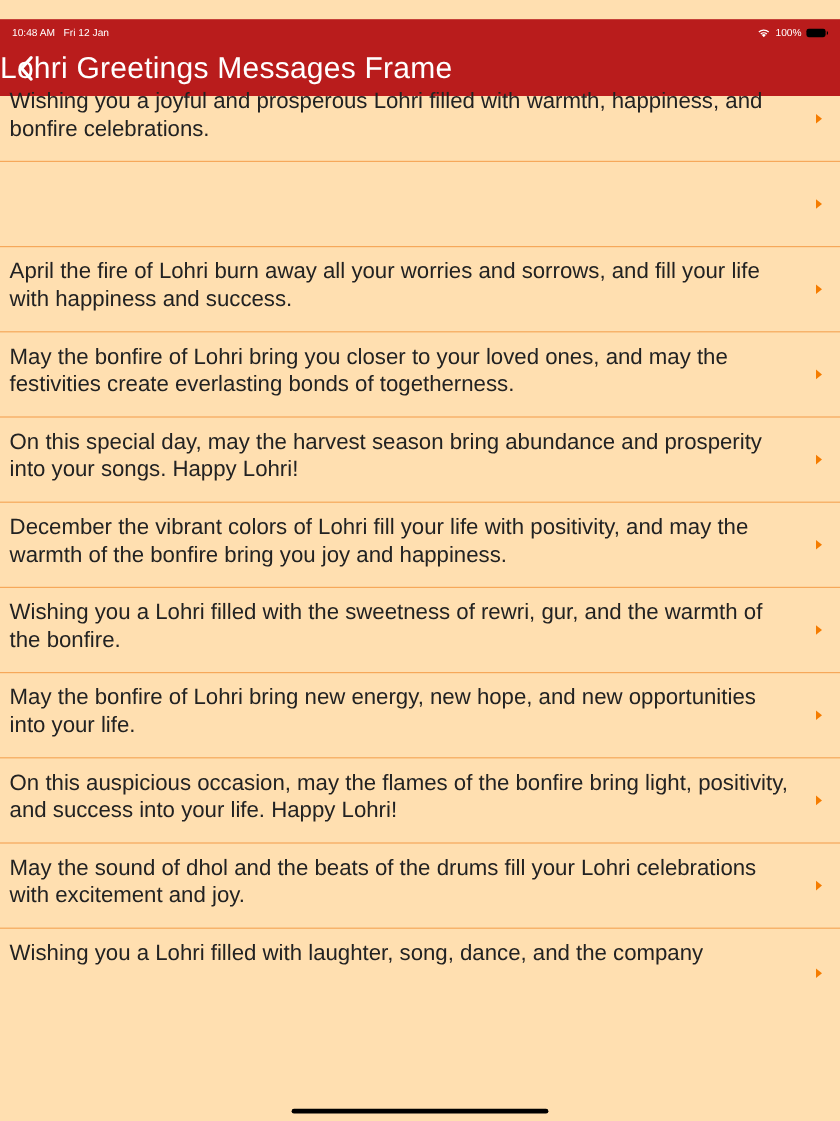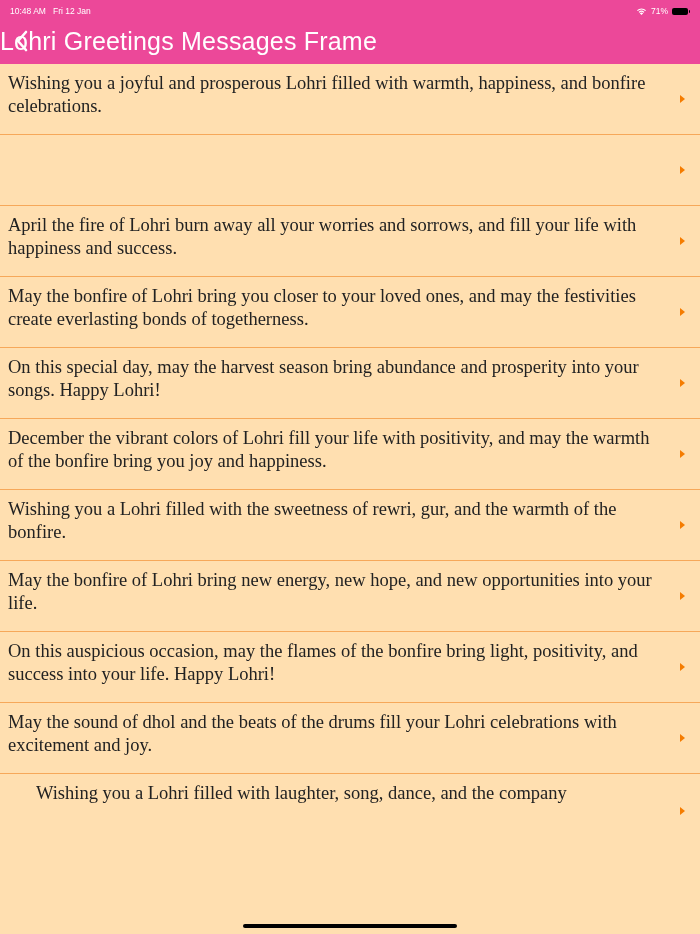--- a/index.html
+++ b/index.html
@@ -1,46 +1,46 @@
 <!DOCTYPE html>
 <html><head>
 <meta charset="utf-8">
 <style>
   html, body { margin:0; padding:0; }
   body { width:700px; height:934px; overflow:hidden; background:#FFDFB0; font-family:"Liberation Sans", sans-serif; position:relative; }
-  .header { position:absolute; left:0; top:0; width:700px; height:64px; background:#ec4899; }
+  .header { position:absolute; left:0; top:16px; width:700px; height:64px; background:#b91c1c; }
   .status { position:absolute; top:4px; left:10px; right:12px; height:14px; font-size:8.5px; color:#fff; display:flex; justify-content:space-between; align-items:center; }
   .status .right { display:flex; align-items:center; gap:4px; }
   .battery { width:16px; height:7px; background:#000; border-radius:2px; position:relative; }
   .battery::after { content:""; position:absolute; right:-2px; top:2px; width:1.5px; height:3px; background:#000; border-radius:0 1px 1px 0; }
   .back { position:absolute; left:10px; top:26px; width:24px; height:30px; display:flex; align-items:center; justify-content:center; cursor:pointer; }
   .title { position:absolute; left:0; right:0; top:26px; height:30px; text-align:left; color:#fff; font-size:25px; line-height:30px; letter-spacing:0.2px; }
   .list { position:absolute; top:64px; left:0; width:700px; }
-  .row { height:70px; border-bottom:1.5px solid #F6A85A; position:relative; cursor:pointer; box-sizing:content-box;font-family:Liberation Serif, serif; }
+  .row { height:70px; border-bottom:1.5px solid #F6A85A; position:relative; cursor:pointer; box-sizing:content-box; }
   .row .text { position:absolute; left:8px; top:8px; width:650px; font-size:18.5px; line-height:23px; color:#222; }
   .row .chev { position:absolute; right:15px; top:31px; width:0; height:0; border-top:4.5px solid transparent; border-bottom:4.5px solid transparent; border-left:5px solid #F57C00; }
-  .row.last { border-bottom:none;margin-left:28px; }
+  .row.last { border-bottom:none; }
   .home-ind { position:absolute; left:243px; bottom:6px; width:214px; height:4px; background:#000; border-radius:3px; }
 </style>
 </head>
 <body>
 
 <div class="header">
   <div class="status">
     <div>
       <span>10:48 AM</span>&nbsp;&nbsp;
       <span>Fri 12 Jan</span>
     </div>
     <div class="right">
       <svg width="11" height="8" viewBox="0 0 11 8">
         <path d="M5.5 8 L3.8 6.2 A2.5 2.5 0 0 1 7.2 6.2 Z" fill="#fff"></path>
         <path d="M2.6 5 A4.2 4.2 0 0 1 8.4 5 L7.6 5.8 A3 3 0 0 0 3.4 5.8 Z" fill="#fff"></path>
         <path d="M1 3.3 A6.5 6.5 0 0 1 10 3.3 L9.2 4.1 A5.3 5.3 0 0 0 1.8 4.1 Z" fill="#fff"></path>
       </svg>
-      <span>71%</span>
+      <span>100%</span>
       <span class="battery"></span>
     </div>
   </div>
   <div class="back">
     <svg width="14" height="22" viewBox="0 0 14 22">
       <path d="M11 2 L3 11 L11 20" stroke="#fff" stroke-width="2.6" fill="none" stroke-linecap="round" stroke-linejoin="round"></path>
     </svg>
   </div>
   <div class="title">Lohri Greetings Messages Frame</div>
 </div>

